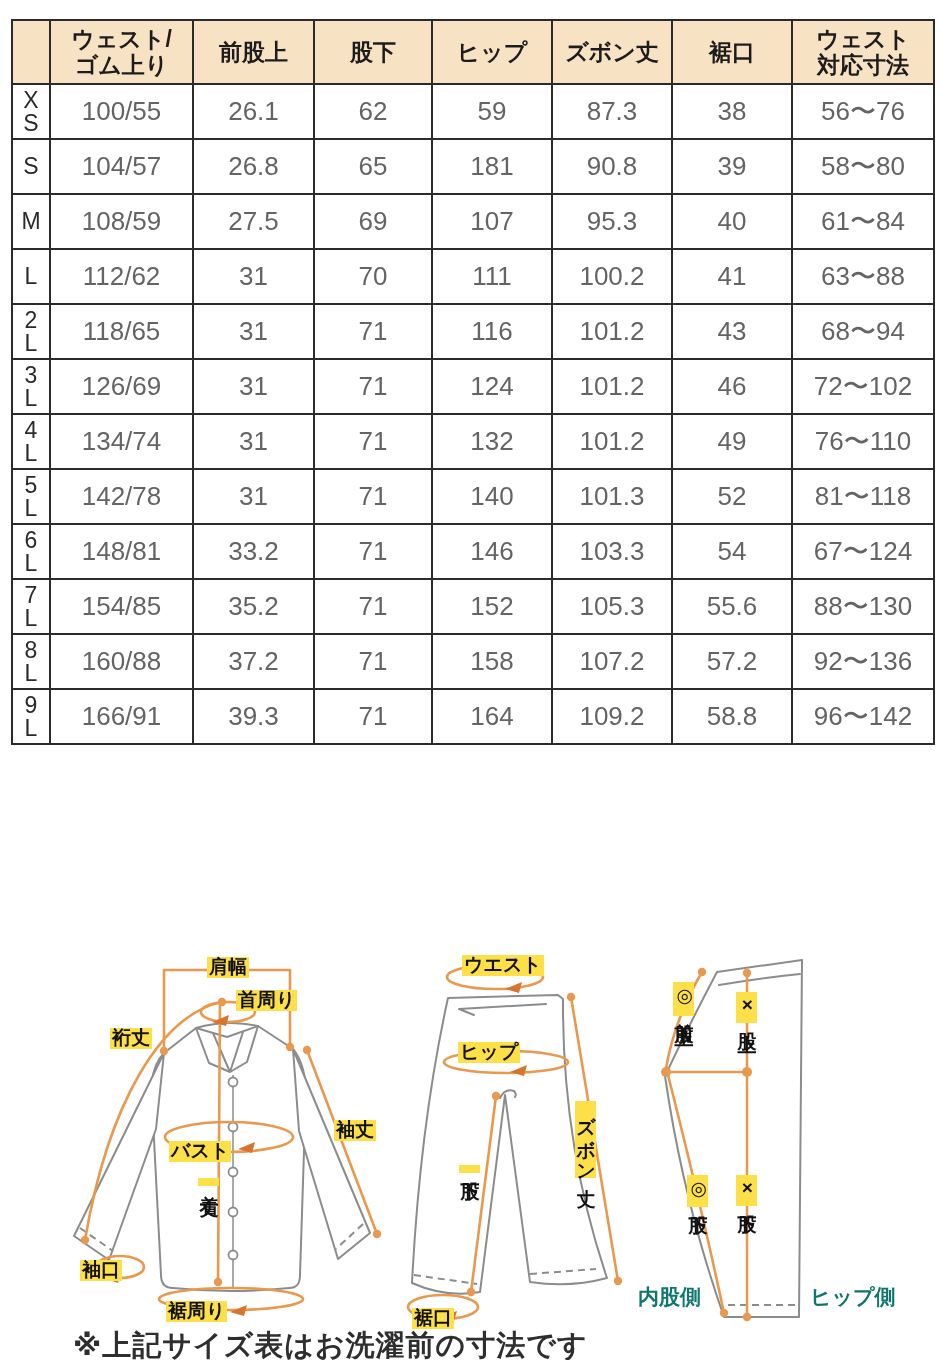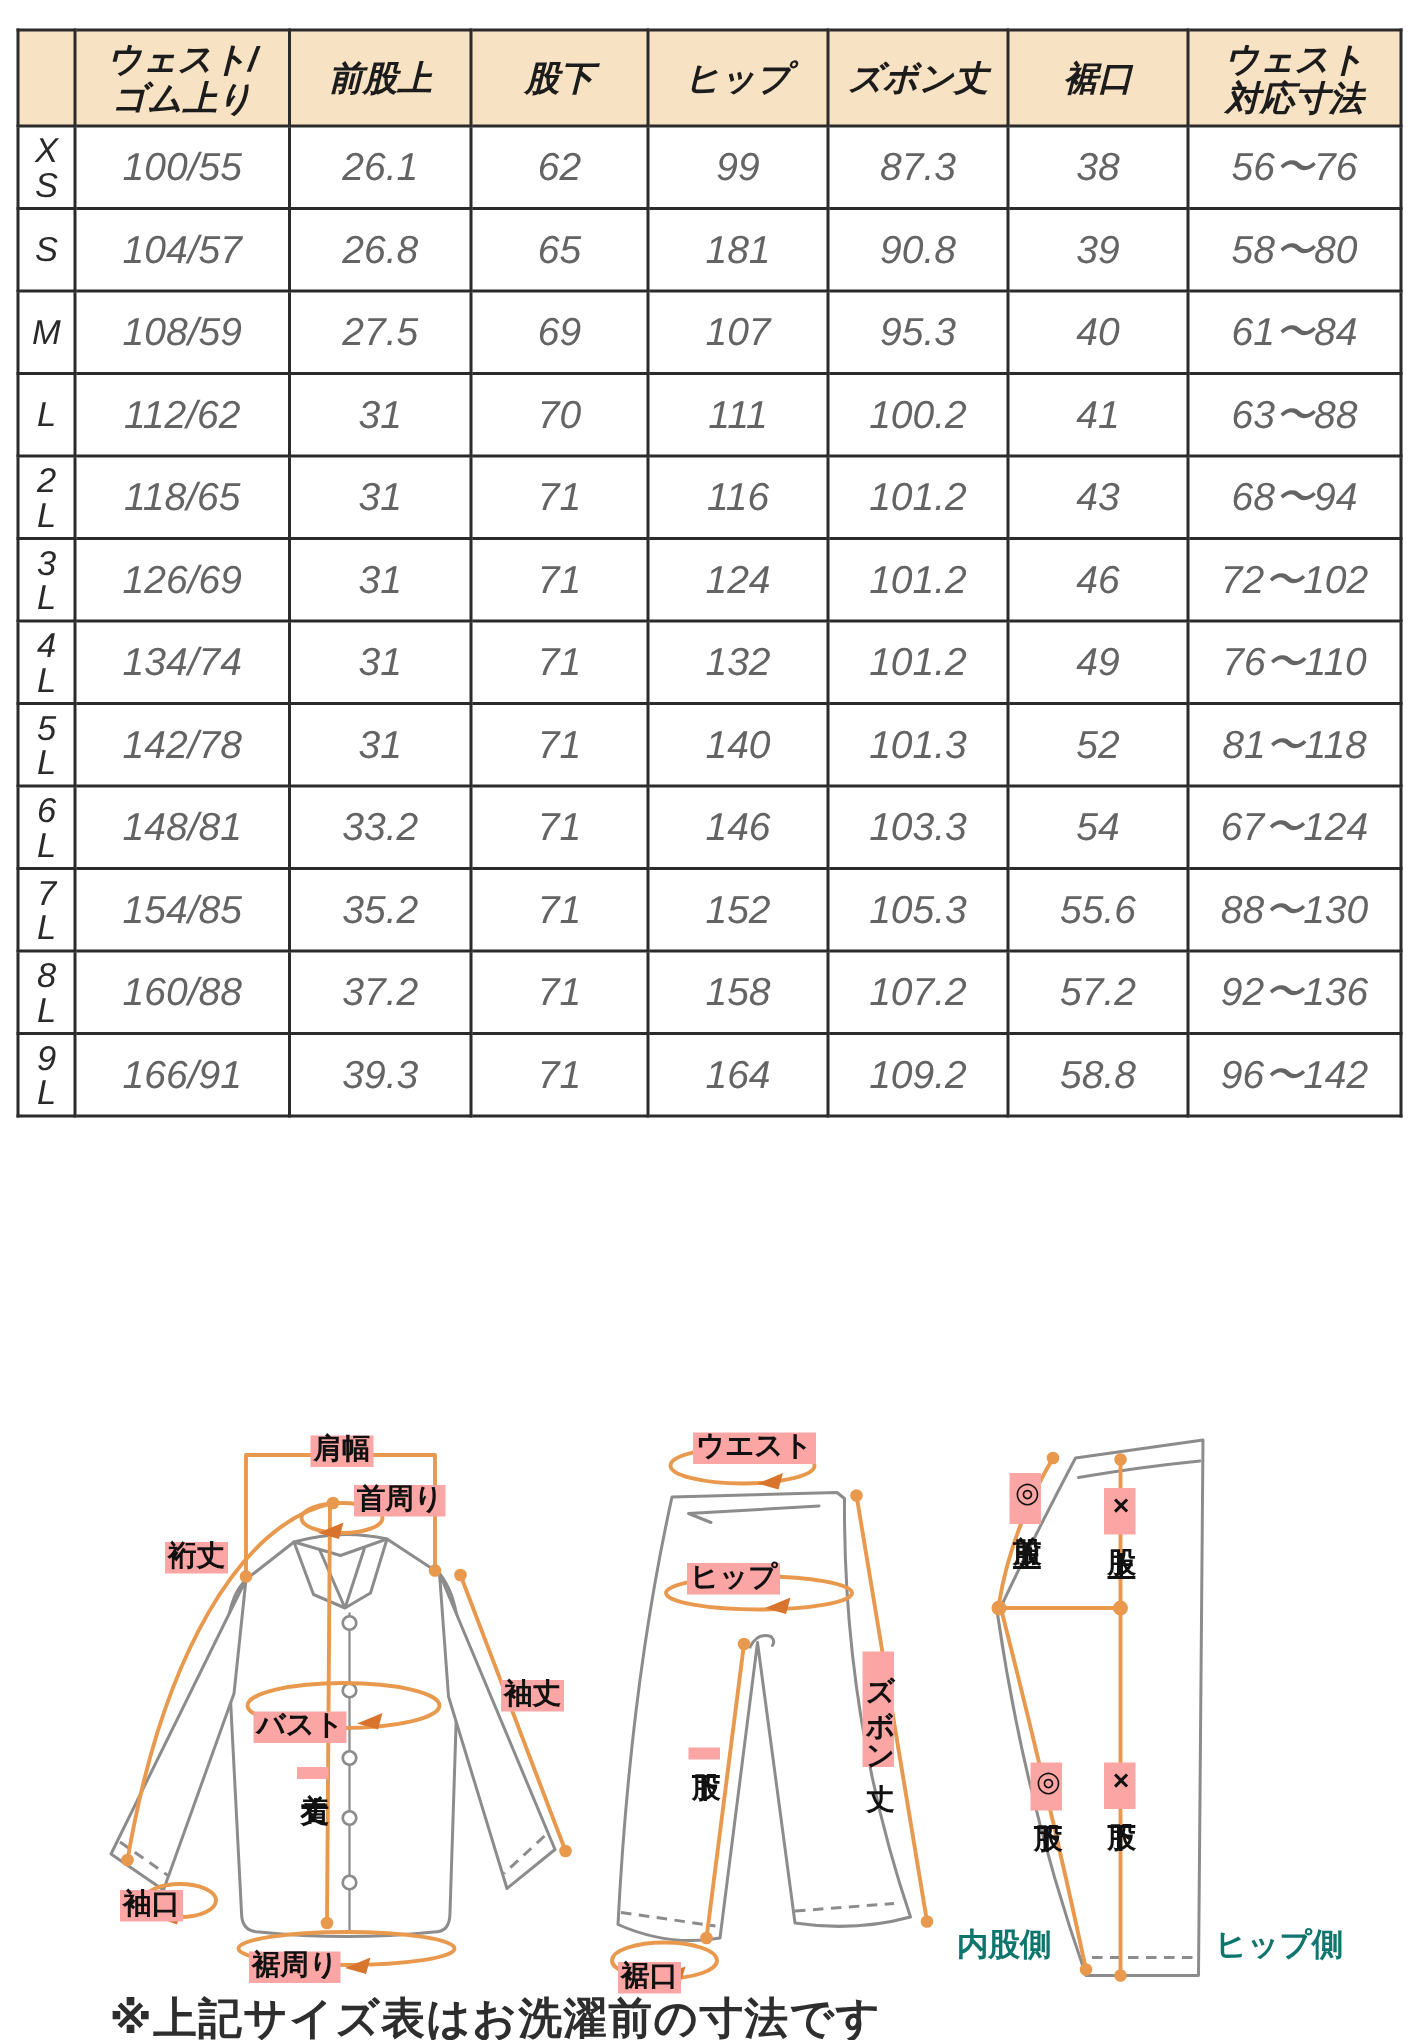--- a/index.html
+++ b/index.html
@@ -13,21 +13,21 @@
   }
   *{margin:0;padding:0;box-sizing:border-box;}
   html,body{background:#fff;}
   body{
     width:940px;height:1360px;position:relative;overflow:hidden;
     font-family:"Liberation Sans","DejaVu Sans",sans-serif;
   }
   
   .size-table{
     position:absolute;left:11px;top:19px;
-    border-collapse:collapse;table-layout:fixed;width:922px;font-style:italic;
+    border-collapse:collapse;table-layout:fixed;width:922px;
   }
   .size-table th,.size-table td{
     border:2px solid var(--border);
     text-align:center;vertical-align:middle;
     white-space:pre-line;line-height:1.15;
   }
   .size-table thead th{
     background:var(--header-bg);
     color:var(--ink);font-weight:bold;font-size:23px;
     height:64px;letter-spacing:0px;
@@ -53,21 +53,21 @@
   .gfill{fill:#fff;stroke:var(--outline);stroke-width:2;stroke-linejoin:round;}
   .gline{fill:none;stroke:var(--outline);stroke-width:2;stroke-linejoin:round;stroke-linecap:round;}
   .gthin{fill:none;stroke:var(--outline);stroke-width:1.5;}
   .gdash{fill:none;stroke:var(--outline);stroke-width:2;stroke-dasharray:7 5;}
   .gbtn{fill:#fff;stroke:var(--outline);stroke-width:1.8;}
   .oline{fill:none;stroke:var(--orange);stroke-width:2.6;stroke-linecap:round;}
   .odot{fill:var(--orange);stroke:none;}
   .oarrow{fill:var(--arrow);stroke:none;}
   .dlabel{
     position:absolute;font-weight:bold;font-size:19px;color:#111;
-    background:#fca5a5;line-height:1.1;padding:0 2px;white-space:nowrap;
+    background:#fde047;line-height:1.1;padding:0 2px;white-space:nowrap;
   }
   .vlabel{
     writing-mode:vertical-rl;text-orientation:upright;
     letter-spacing:2px;padding:2px 0;white-space:normal;
   }
   .glabel{color:#0f766e;font-size:21px;background:transparent;}
   .note{
     position:absolute;left:73px;top:381px;
     font-size:29px;font-weight:bold;color:#2e2e2e;letter-spacing:1px;
   }
@@ -100,21 +100,21 @@
 対応寸法</th>
       </tr>
   </thead>
   <tbody>
       <tr>
         <td class="size-cell">X
 S</td>
         <td>100/55</td>
         <td>26.1</td>
         <td>62</td>
-        <td>99</td>
+        <td>59</td>
         <td>87.3</td>
         <td>38</td>
         <td>56〜76</td>
       </tr>
       <tr>
         <td class="size-cell">S</td>
         <td>104/57</td>
         <td>26.8</td>
         <td>65</td>
         <td>181</td>

